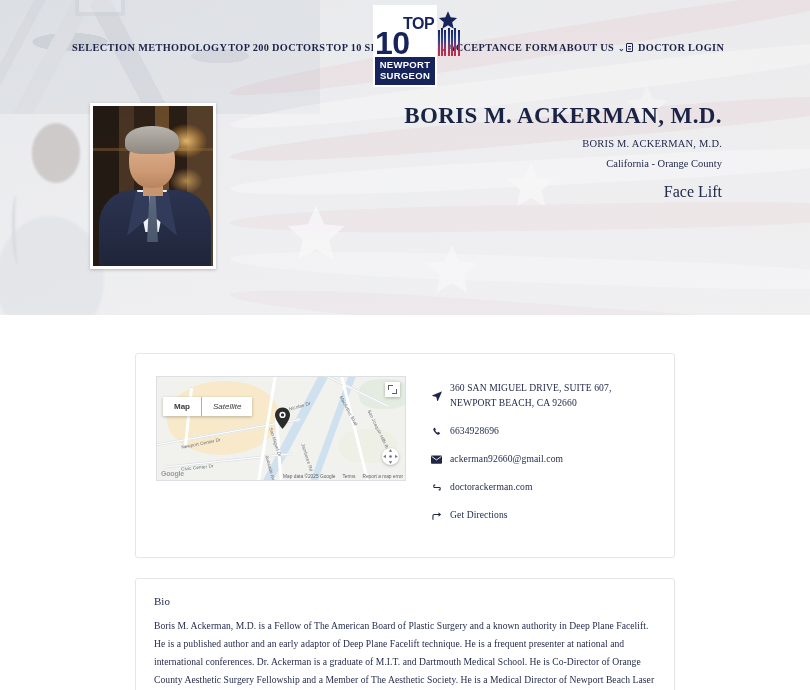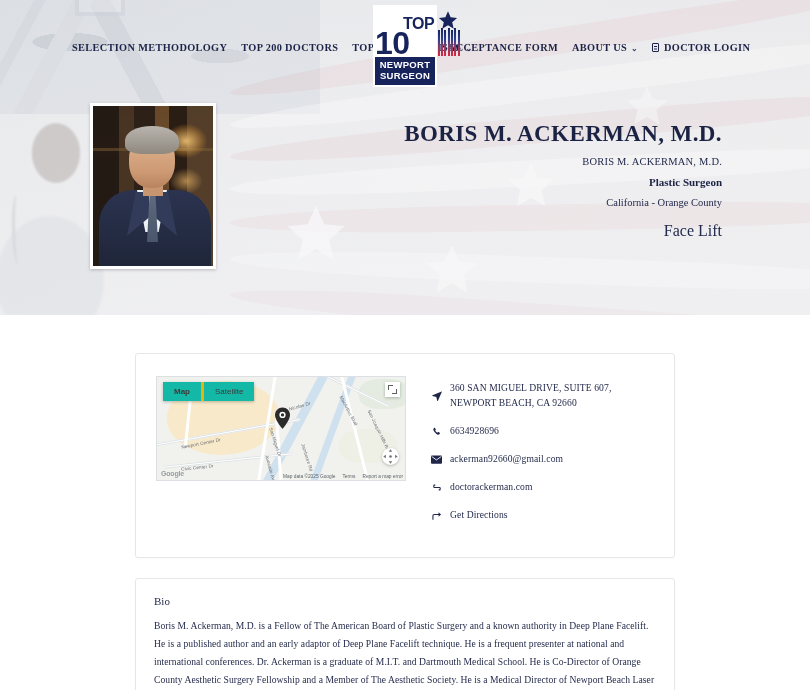--- a/index.html
+++ b/index.html
@@ -114,21 +114,21 @@
   }
   .nav-inner {
     position: relative;
     height: 95px;
   }
   .nav-left, .nav-right {
     position: absolute;
     top: 42px;
     display: flex;
     align-items: center;
-    gap: 14px;
+    gap: 1px;
   }
   .nav-left { left: 72px; }
   .nav-right { left: 448px; }
   .nav-link {
     font-family: "Liberation Serif", serif;
     font-size: 10.3px;
     font-weight: 700;
     letter-spacing: .35px;
     color: #1c2348;
     text-decoration: none;
@@ -306,21 +306,21 @@
   .ph-lapelR {
     position:absolute; left:62px; top:86px; width:22px; height:44px;
     background:#323b59;
     clip-path: polygon(0 0, 60% 0, 100% 100%, 0 58%);
   }
 
   
   .name-block {
     position: absolute;
     right: 88px;
-    top: 26px;
+    top: 8px;
     text-align: right;
     width: 420px;
   }
   .doc-name {
     font-family: "Liberation Serif", serif;
     font-size: 23px;
     font-weight: 700;
     letter-spacing: .4px;
     color: #1b2345;
     line-height: 1.15;
@@ -417,35 +417,35 @@
   }
   .map-label {
     position:absolute;
     font-family: "Liberation Sans", sans-serif;
     font-size: 4.6px;
     color:#6a6f76;
     white-space: nowrap;
     letter-spacing:.1px;
   }
   .map-toggle {
-    position:absolute; left:6px; top:5px;
+    position:absolute; left:6px; top:20px;
     display:flex;
-    background:#14b8a6;
+    background:#ffffff;
     box-shadow: 0 1px 3px rgba(0,0,0,.25);
     z-index: 4;
   }
   .map-toggle span {
     font-family:"Liberation Sans", sans-serif;
     font-size:8px;
     font-weight:700;
     color:#3b3b3b;
     padding:5px 11px;
     cursor:pointer;
   }
-  .map-toggle span + span { border-left:3px solid #eab308; font-weight:400;}
+  .map-toggle span + span { border-left:1px solid #eab308; font-weight:400;font-style:italic;}
   .map-pin {
     position:absolute;
     left:118px; top:30px;
     width:15px; height:22px;
     z-index:3;
   }
   .map-fs {
     position:absolute; right:5px; top:5px;
     width:15px;height:15px;background:#fff;
     box-shadow:0 1px 3px rgba(0,0,0,.25);
@@ -630,21 +630,20 @@
         <span class="ph-tie"></span>
         <span class="ph-neck"></span>
         <span class="ph-head"></span>
         <span class="ph-hair"></span>
       </div>
     </div>
 
     <div class="name-block">
       <div class="doc-name">BORIS M. ACKERMAN, M.D.</div>
       <div class="doc-sub">BORIS M. ACKERMAN, M.D.</div>
-      <div class="doc-spec">Plastic Surgeon</div>
       <div class="doc-loc">California - Orange County</div>
       <div class="sel-item">Face Lift</div>
     </div>
   </div>
 </div>
 
 <div class="page-body">
 
   <div class="card card-contact">
 

